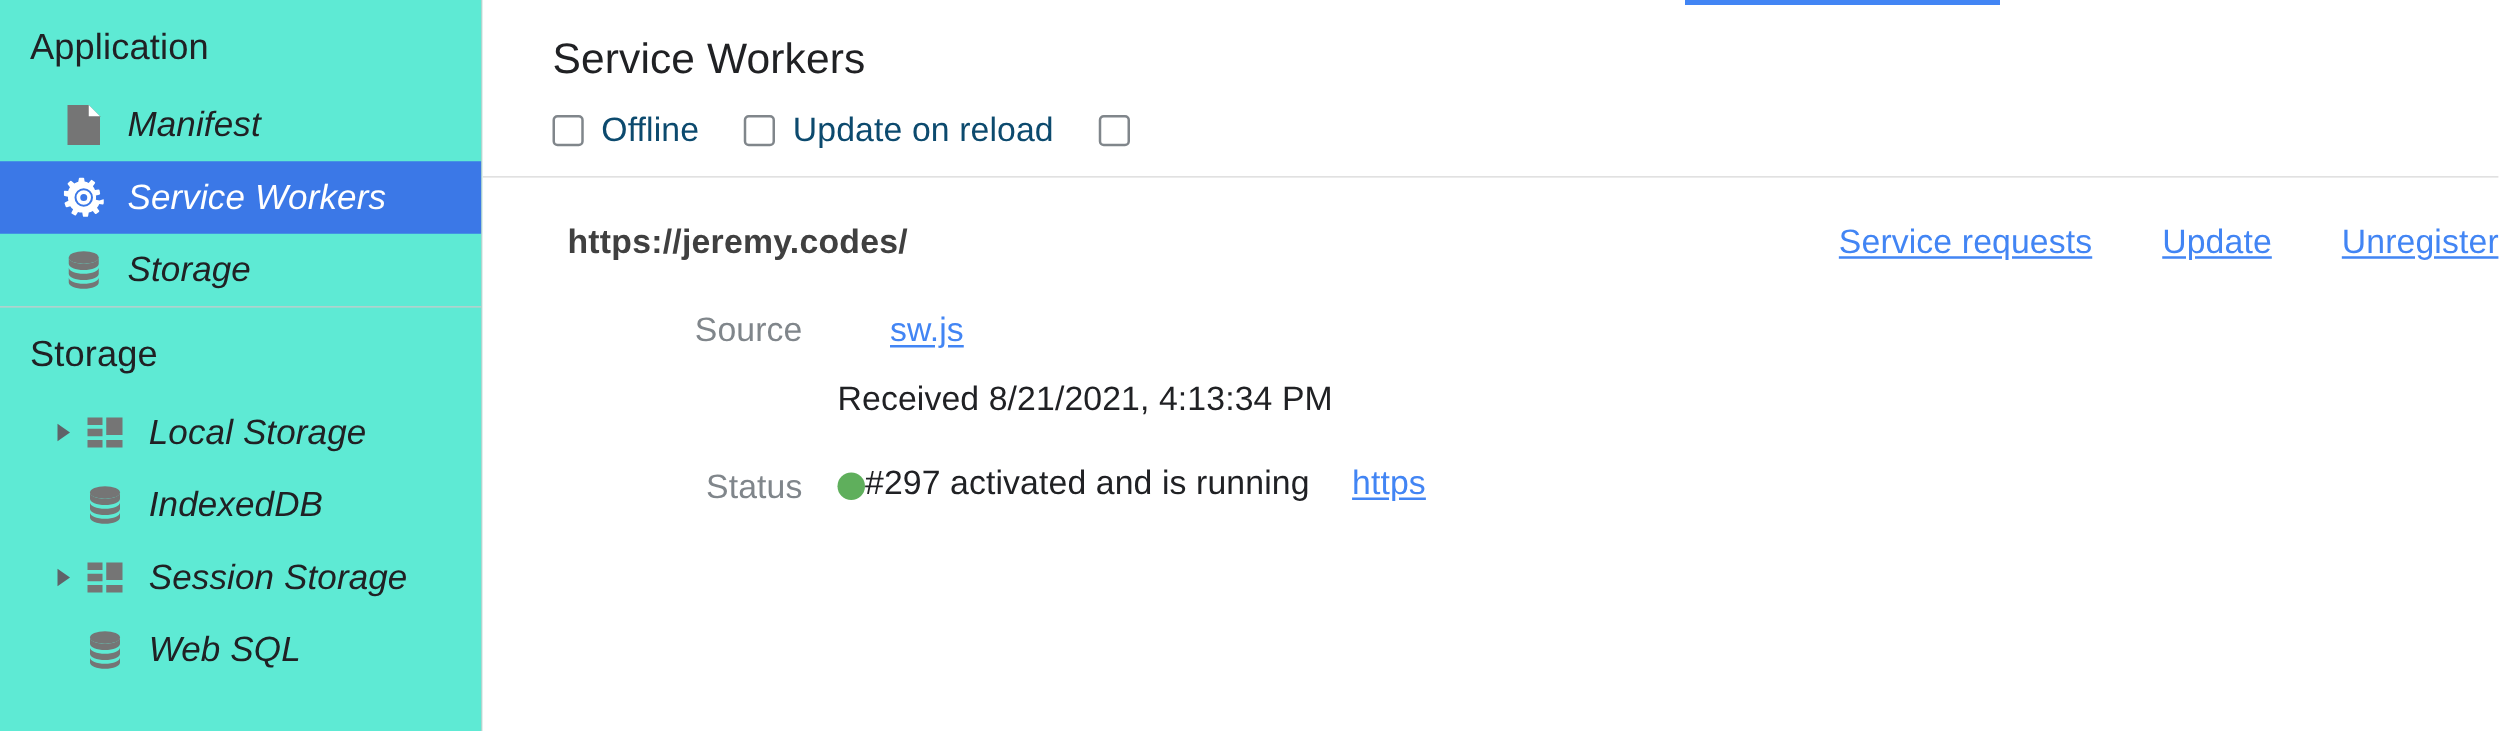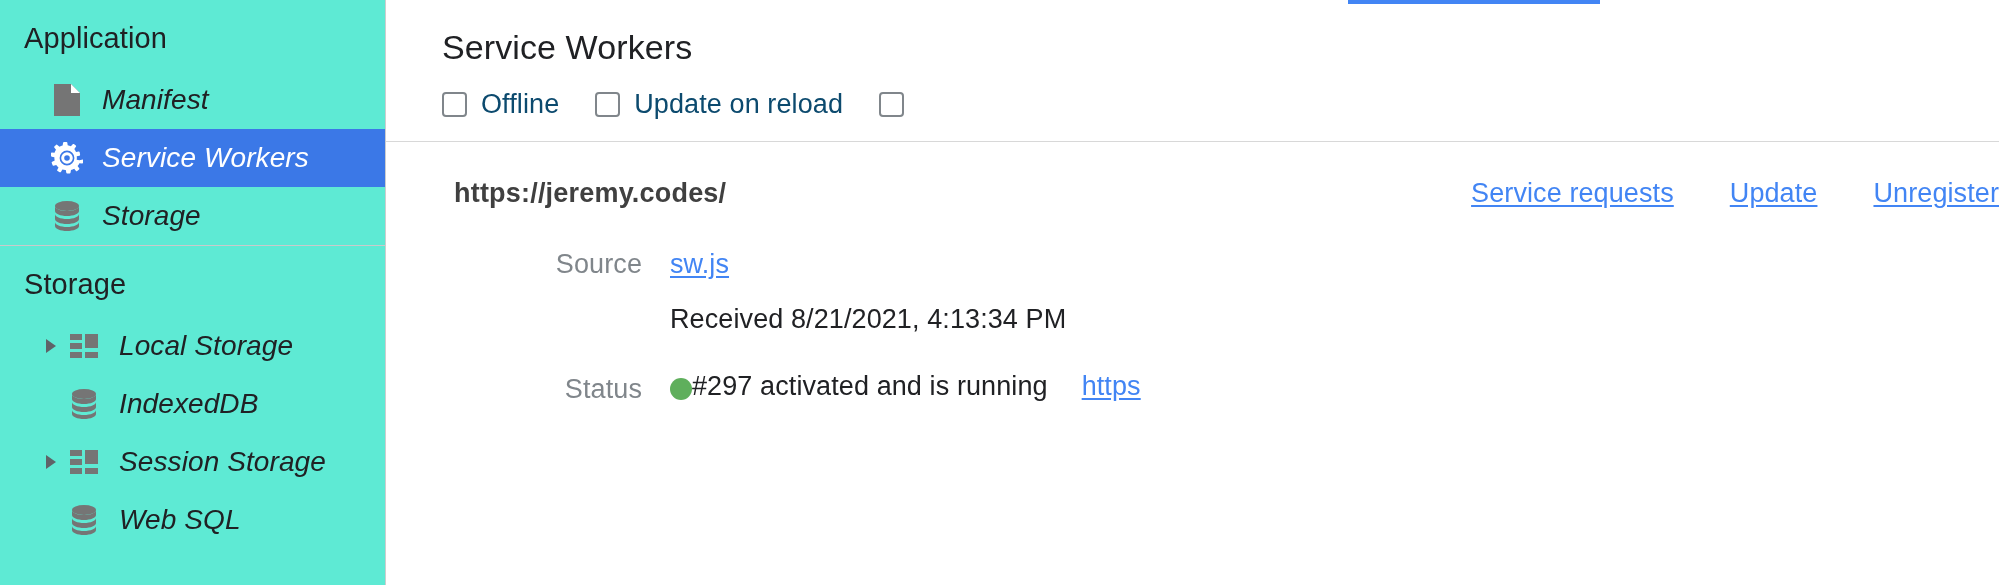--- a/index.html
+++ b/index.html
@@ -205,21 +205,21 @@
     letter-spacing: 0.1px;
   }
   .field-value {
     font-size: 27px;
     color: #202124;
     display: flex;
     align-items: center;
     letter-spacing: 0.1px;
   }
 
-  .row-source { padding-top: 40px; }
+  .row-source { padding-top: 40px; gap: 42px; }
   .row-received { padding-top: 24px; }
   .row-status { padding-top: 36px; }
 
   .status-dot {
     width: 22px;
     height: 22px;
     border-radius: 50%;
     background: #5faf5c;
     display: inline-block;
     flex: 0 0 22px;

